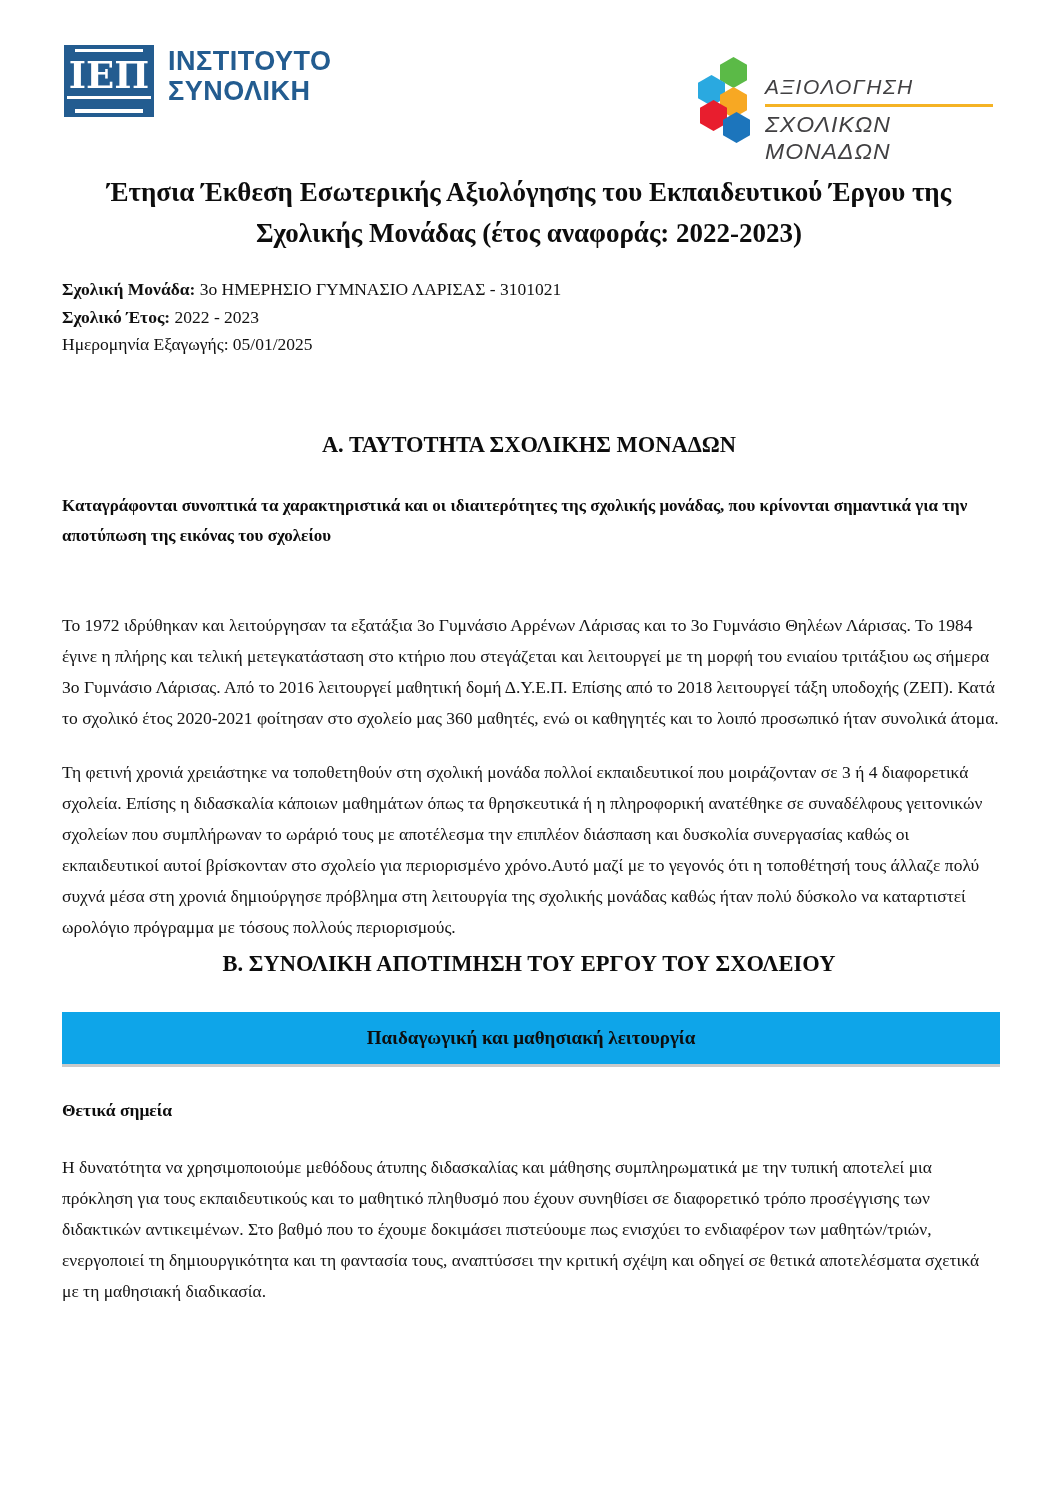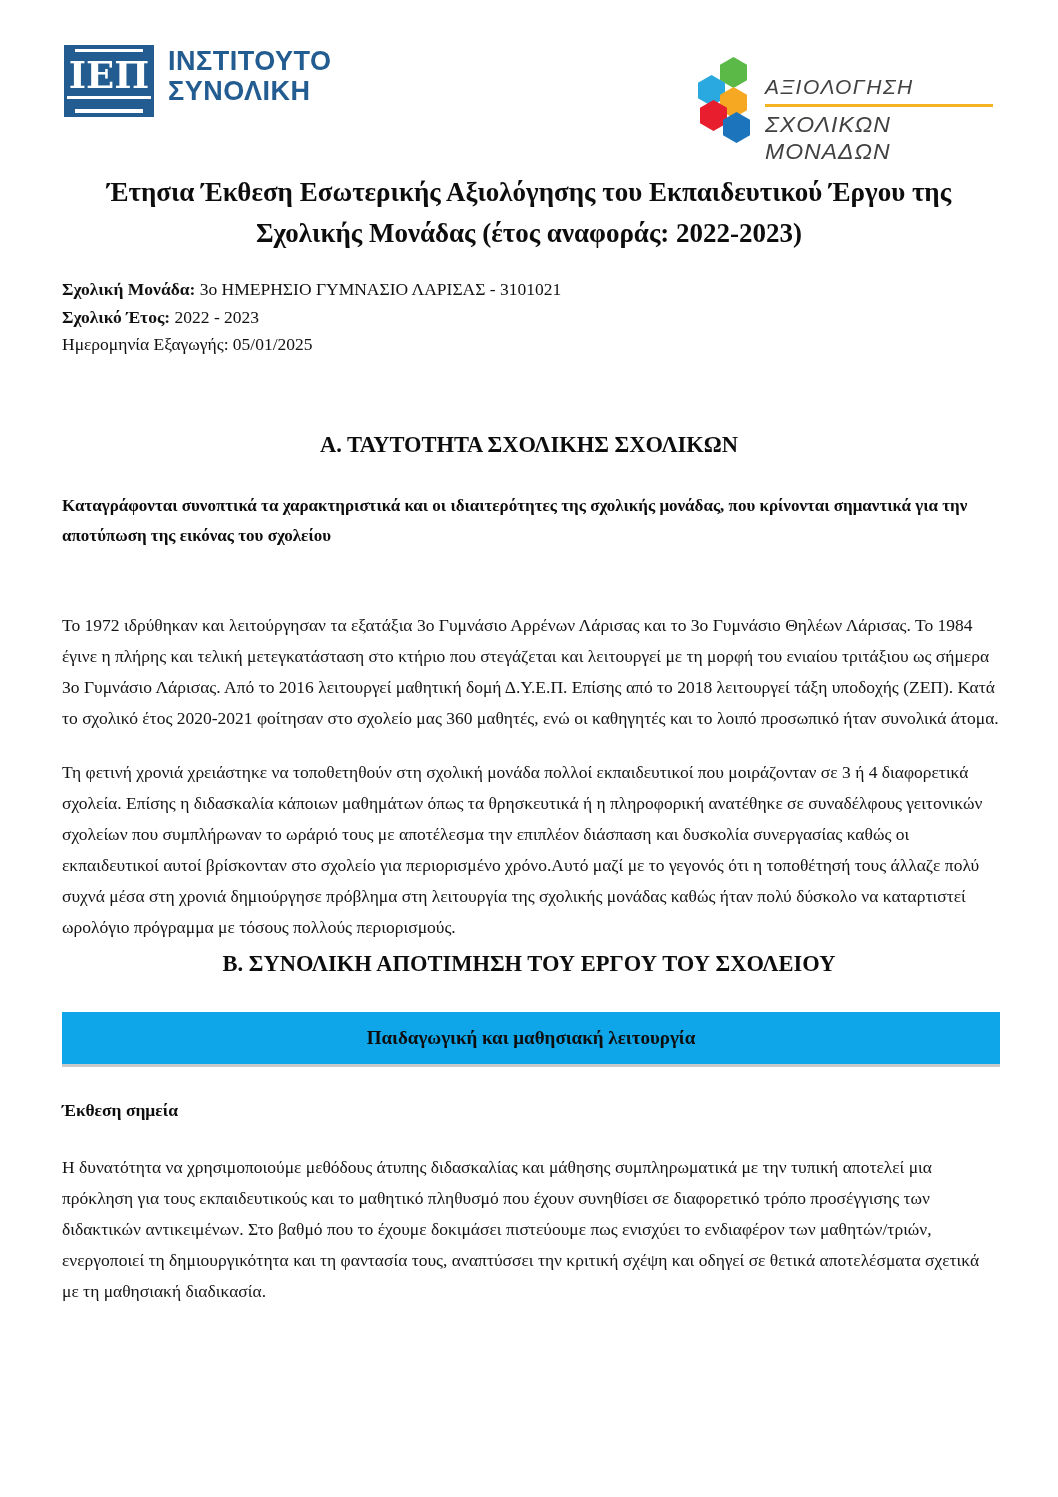--- a/index.html
+++ b/index.html
@@ -129,23 +129,23 @@
   </div>
 
   <h1 class="doc-title">Έτησια Έκθεση Εσωτερικής Αξιολόγησης του Εκπαιδευτικού Έργου της Σχολικής Μονάδας (έτος αναφοράς: 2022-2023)</h1>
 
   <div class="info-block">
     <div><span class="info-label">Σχολική Μονάδα:</span><span> 3ο ΗΜΕΡΗΣΙΟ ΓΥΜΝΑΣΙΟ ΛΑΡΙΣΑΣ - 3101021</span></div>
     <div><span class="info-label">Σχολικό Έτος:</span><span> 2022 - 2023</span></div>
   </div>
   <div class="export-date">Ημερομηνία Εξαγωγής: 05/01/2025</div>
 
-  <h2 class="section-heading section-a-heading">Α. ΤΑΥΤΟΤΗΤΑ ΣΧΟΛΙΚΗΣ ΣΧΟΛΙΚΩΝ</h2>
+  <h2 class="section-heading section-a-heading">Α. ΤΑΥΤΟΤΗΤΑ ΣΧΟΛΙΚΗΣ ΜΟΝΑΔΩΝ</h2>
   <p class="intro-bold">Καταγράφονται συνοπτικά τα χαρακτηριστικά και οι ιδιαιτερότητες της σχολικής μονάδας, που κρίνονται σημαντικά για την αποτύπωση της εικόνας του σχολείου</p>
   <p class="body-par par-a1">Το 1972 ιδρύθηκαν και λειτούργησαν τα εξατάξια 3ο Γυμνάσιο Αρρένων Λάρισας και το 3ο Γυμνάσιο Θηλέων Λάρισας. Το 1984 έγινε η πλήρης και τελική μετεγκατάσταση στο κτήριο που στεγάζεται και λειτουργεί με τη μορφή του ενιαίου τριτάξιου ως σήμερα 3ο Γυμνάσιο Λάρισας.  Από το 2016 λειτουργεί μαθητική δομή Δ.Υ.Ε.Π. Επίσης από το 2018 λειτουργεί τάξη υποδοχής (ΖΕΠ). Κατά το σχολικό έτος 2020-2021 φοίτησαν στο σχολείο μας 360 μαθητές, ενώ οι καθηγητές και το λοιπό προσωπικό ήταν συνολικά  άτομα.</p>
   <p class="body-par par-a2">Τη φετινή χρονιά  χρειάστηκε να τοποθετηθούν στη σχολική μονάδα πολλοί εκπαιδευτικοί που μοιράζονταν σε 3 ή 4 διαφορετικά σχολεία. Επίσης η διδασκαλία κάποιων μαθημάτων όπως τα θρησκευτικά ή η πληροφορική ανατέθηκε σε συναδέλφους γειτονικών σχολείων που συμπλήρωναν το ωράριό τους με αποτέλεσμα την επιπλέον διάσπαση και δυσκολία συνεργασίας καθώς οι εκπαιδευτικοί αυτοί βρίσκονταν στο σχολείο για περιορισμένο χρόνο.Αυτό μαζί με το γεγονός ότι η τοποθέτησή τους άλλαζε πολύ συχνά μέσα στη χρονιά δημιούργησε πρόβλημα στη λειτουργία της σχολικής μονάδας καθώς ήταν πολύ δύσκολο να καταρτιστεί ωρολόγιο πρόγραμμα με τόσους πολλούς περιορισμούς.</p>
 
   <h2 class="section-heading section-b-heading">Β. ΣΥΝΟΛΙΚΗ ΑΠΟΤΙΜΗΣΗ ΤΟΥ ΕΡΓΟΥ ΤΟΥ ΣΧΟΛΕΙΟΥ</h2>
   <div class="axis-banner">Παιδαγωγική και μαθησιακή λειτουργία</div>
-  <div class="positives-label">Έκθεση σημεία</div>
+  <div class="positives-label">Θετικά σημεία</div>
   <p class="body-par par-positives">Η δυνατότητα να χρησιμοποιούμε μεθόδους άτυπης διδασκαλίας και μάθησης συμπληρωματικά με την τυπική αποτελεί μια πρόκληση για τους εκπαιδευτικούς και το μαθητικό πληθυσμό που έχουν συνηθίσει σε διαφορετικό τρόπο προσέγγισης των διδακτικών αντικειμένων. Στο βαθμό που το έχουμε δοκιμάσει πιστεύουμε πως ενισχύει το ενδιαφέρον των μαθητών/τριών, ενεργοποιεί τη δημιουργικότητα και τη φαντασία τους, αναπτύσσει την κριτική σχέψη και οδηγεί σε θετικά αποτελέσματα σχετικά με τη μαθησιακή διαδικασία.</p>
 
 </div>
 
 </body></html>

